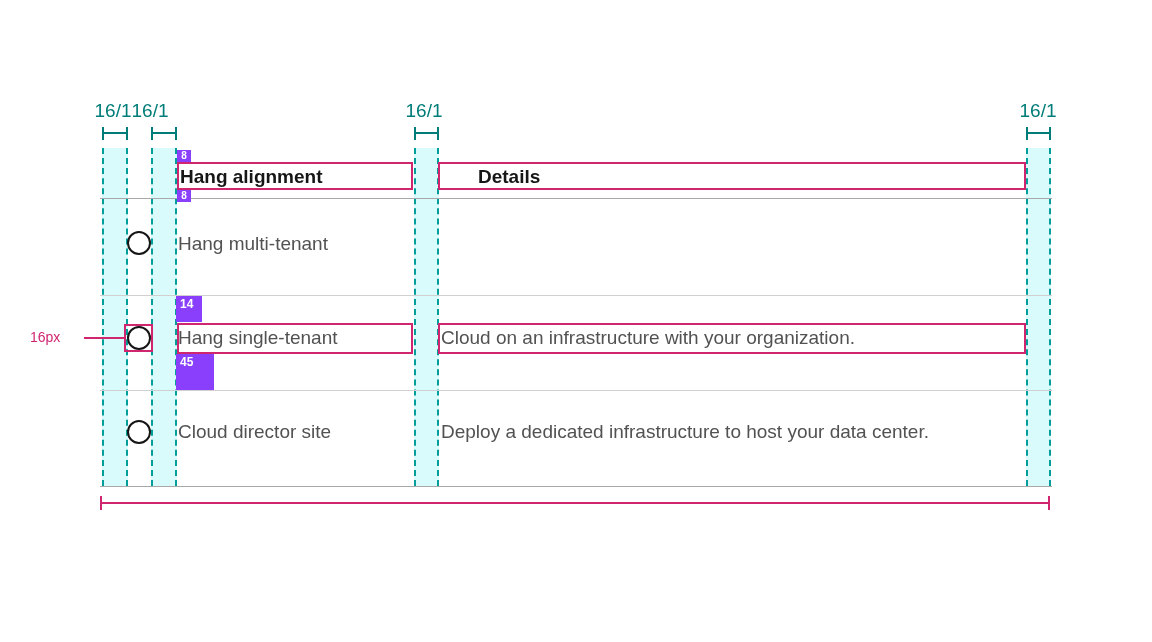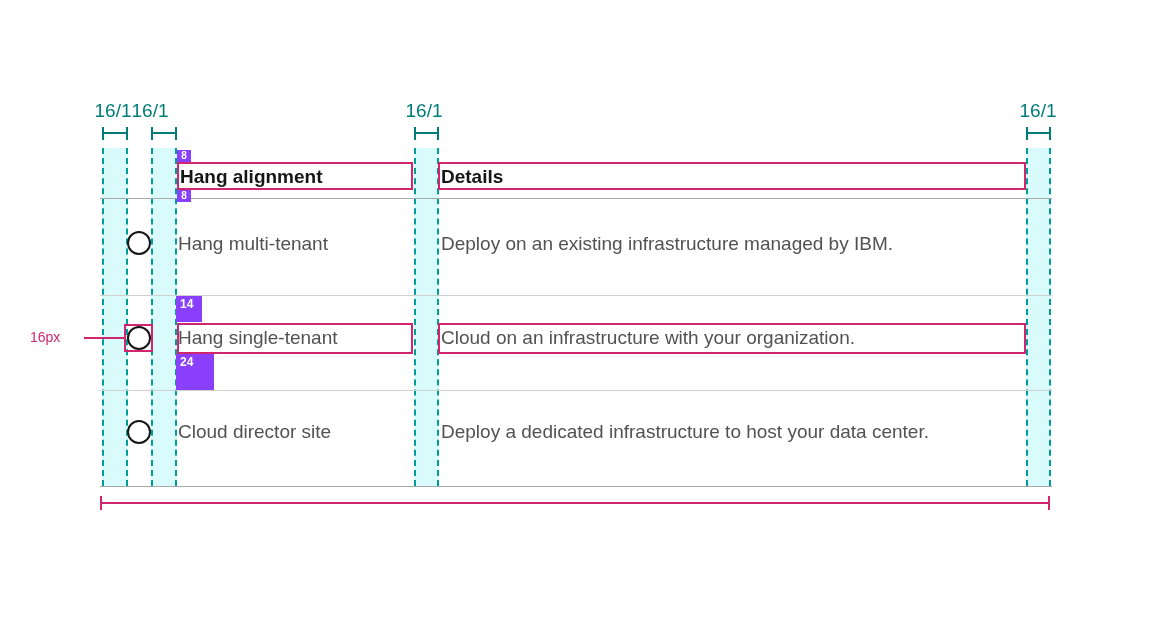--- a/index.html
+++ b/index.html
@@ -63,21 +63,21 @@
   .hb2{left:438px;top:162px;width:588px;height:28px;}
   .rb-radio{left:124px;top:324px;width:29px;height:28px;}
   .rb-name{left:177px;top:323px;width:236px;height:31px;}
   .rb-details{left:438px;top:323px;width:588px;height:31px;}
   
   .col-header{
     position:absolute;color:var(--heading);font-size:19px;font-weight:700;
     line-height:24px;white-space:nowrap;
   }
   .ch1{left:180px;top:165px;}
-  .ch2{left:441px;top:165px;}
+  .ch2{left:441px;top:165px;padding-left:37px;}
   
   .cell-text{
     position:absolute;color:var(--body);font-size:19px;line-height:24px;white-space:nowrap;
   }
   .name1{left:178px;top:232px;}
   .name2{left:178px;top:326px;}
   .name3{left:178px;top:420px;}
   .det1{left:441px;top:232px;}
   .det2{left:441px;top:326px;}
   .det3{left:441px;top:420px;}
@@ -137,37 +137,36 @@
   <div class="gutter-label gl4">16/1</div>
 
   <div class="divider dark d0"></div>
   <div class="divider d1"></div>
   <div class="divider d2"></div>
   <div class="divider dark d3"></div>
 
   <div class="badge badge8a">8</div>
   <div class="badge badge8b">8</div>
   <div class="badge badge16">14</div>
-  <div class="badge badge24">24</div>
+  <div class="badge badge24">45</div>
 
   <div class="pinkbox hb1"></div>
   <div class="pinkbox hb2"></div>
   <div class="col-header ch1">Hang alignment</div>
   <div class="col-header ch2">Details</div>
 
   <div class="radio r1"></div>
   <div class="radio r2"></div>
   <div class="radio r3"></div>
 
   <div class="pinkbox rb-radio"></div>
   <div class="pinkbox rb-name"></div>
   <div class="pinkbox rb-details"></div>
 
   <div class="cell-text name1">Hang multi-tenant</div>
-  <div class="cell-text det1">Deploy on an existing infrastructure managed by IBM.</div>
   <div class="cell-text name2">Hang single-tenant</div>
   <div class="cell-text det2">Cloud on an infrastructure with your organization.</div>
   <div class="cell-text det3">Deploy a dedicated infrastructure to host your data center.</div>
   <div class="cell-text name3">Cloud director site</div>
 
   <div class="radio-size-label">16px</div>
   <div class="leader-line"></div>
 
   <div class="h-measure"></div>
 

